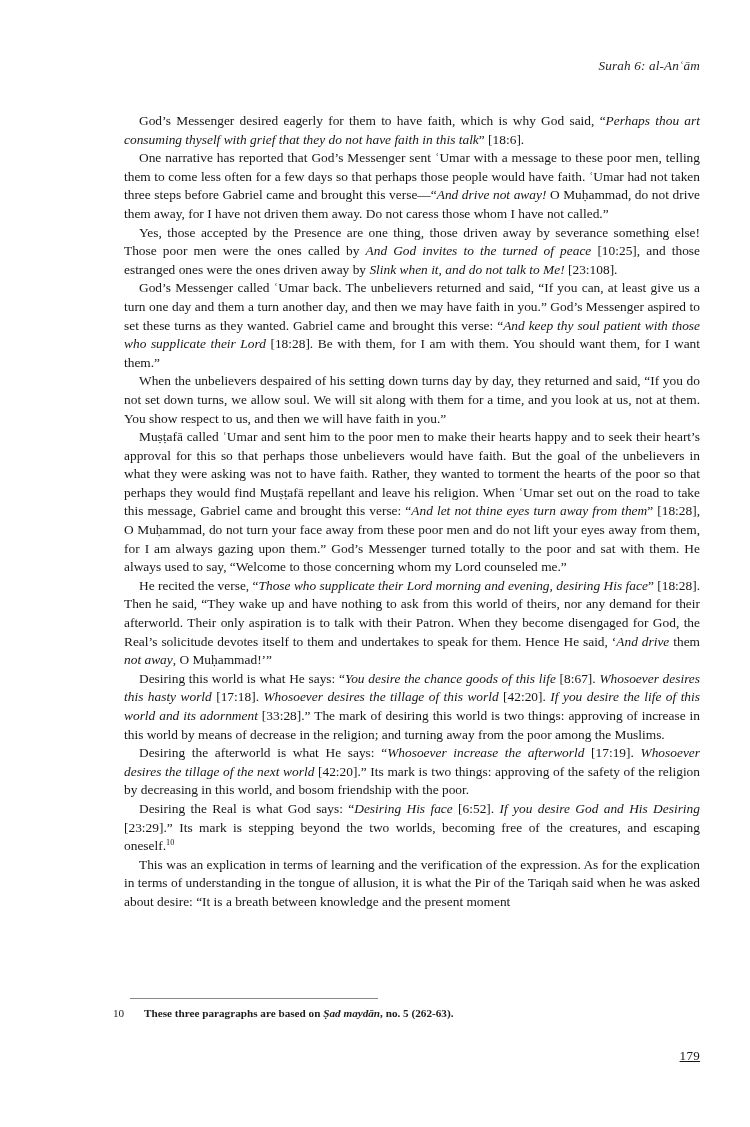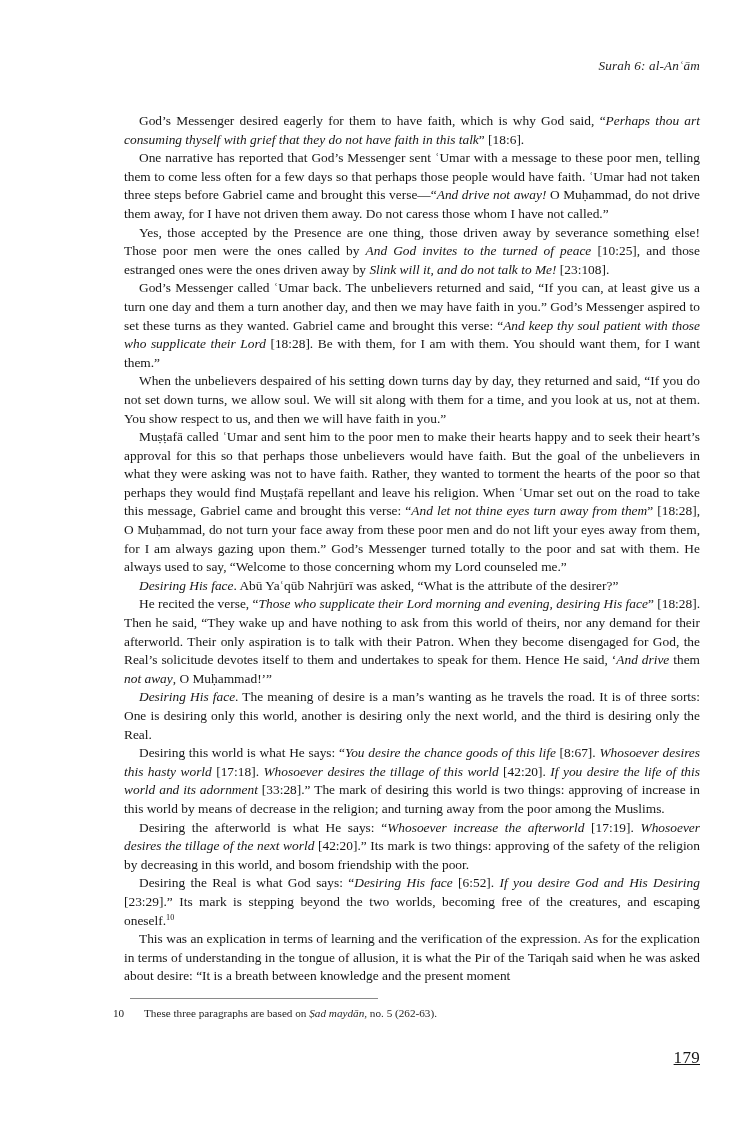--- a/index.html
+++ b/index.html
@@ -67,51 +67,50 @@
     font-size: 11.2px;
     line-height: 15px;
     color: #1d1d1d;
   }
   .fn-num {
     width: 31px;
     flex: 0 0 31px;
   }
   .fn-text {
     flex: 1 1 auto;
+    font-weight: bold;
   }
   .fn-text i {
     font-style: italic;
   }
   .folio {
     position: absolute;
     right: 50px;
     top: 1048px;
-    font-size: 17px;
+    font-size: 13px;
     letter-spacing: 0.3px;
     color: #141414;
     text-decoration: underline;
   }
 </style>
 </head>
 <body>
 
 <div class="page">
 
   <div class="running-head">Surah 6: al-Anʿām</div>
 
   <div class="textblock">
       <p class="para">God’s Messenger desired eagerly for them to have faith, which is why God said, “<i>Perhaps thou art consuming thyself with grief that they do not have faith in this talk</i>” [18:6].</p>
       <p class="para">One narrative has reported that God’s Messenger sent ʿUmar with a message to these poor men, telling them to come less often for a few days so that perhaps those people would have faith. ʿUmar had not taken three steps before Gabriel came and brought this verse—“<i>And drive not away!</i> O Muḥammad, do not drive them away, for I have not driven them away. Do not caress those whom I have not called.”</p>
-      <p class="para">Yes, those accepted by the Presence are one thing, those driven away by severance something else! Those poor men were the ones called by <i>And God invites to the turned of peace</i> [10:25], and those estranged ones were the ones driven away by <i>Slink will it, and do not talk to Me!</i> [23:108].</p>
+      <p class="para">Yes, those accepted by the Presence are one thing, those driven away by severance something else! Those poor men were the ones called by <i>And God invites to the turned of peace</i> [10:25], and those estranged ones were the ones driven away by <i>Slink when it, and do not talk to Me!</i> [23:108].</p>
       <p class="para">God’s Messenger called ʿUmar back. The unbelievers returned and said, “If you can, at least give us a turn one day and them a turn another day, and then we may have faith in you.” God’s Messenger aspired to set these turns as they wanted. Gabriel came and brought this verse: “<i>And keep thy soul patient with those who supplicate their Lord</i> [18:28]. Be with them, for I am with them. You should want them, for I want them.”</p>
       <p class="para">When the unbelievers despaired of his setting down turns day by day, they returned and said, “If you do not set down turns, we allow soul. We will sit along with them for a time, and you look at us, not at them. You show respect to us, and then we will have faith in you.”</p>
       <p class="para">Muṣṭafā called ʿUmar and sent him to the poor men to make their hearts happy and to seek their heart’s approval for this so that perhaps those unbelievers would have faith. But the goal of the unbelievers in what they were asking was not to have faith. Rather, they wanted to torment the hearts of the poor so that perhaps they would find Muṣṭafā repellant and leave his religion. When ʿUmar set out on the road to take this message, Gabriel came and brought this verse: “<i>And let not thine eyes turn away from them</i>” [18:28], O Muḥammad, do not turn your face away from these poor men and do not lift your eyes away from them, for I am always gazing upon them.” God’s Messenger turned totally to the poor and sat with them. He always used to say, “Welcome to those concerning whom my Lord counseled me.”</p>
-      <p class="para"><i>Desiring His face</i>. Abū Yaʿqūb Nahrjūrī was asked, “What is the attribute of the desirer?”</p>
       <p class="para">He recited the verse, “<i>Those who supplicate their Lord morning and evening, desiring His face</i>” [18:28]. Then he said, “They wake up and have nothing to ask from this world of theirs, nor any demand for their afterworld. Their only aspiration is to talk with their Patron. When they become disengaged for God, the Real’s solicitude devotes itself to them and undertakes to speak for them. Hence He said, ‘<i>And drive</i> them <i>not away</i>, O Muḥammad!’”</p>
-      <p class="para"><i>Desiring His face</i>. The meaning of desire is a man’s wanting as he travels the road. It is of three sorts: One is desiring only this world, another is desiring only the next world, and the third is desiring only the Real.</p>
       <p class="para">Desiring this world is what He says: “<i>You desire the chance goods of this life</i> [8:67]. <i>Whosoever desires this hasty world</i> [17:18]. <i>Whosoever desires the tillage of this world</i> [42:20]. <i>If you desire the life of this world and its adornment</i> [33:28].” The mark of desiring this world is two things: approving of increase in this world by means of decrease in the religion; and turning away from the poor among the Muslims.</p>
       <p class="para">Desiring the afterworld is what He says: “<i>Whosoever increase the afterworld</i> [17:19]. <i>Whosoever desires the tillage of the next world</i> [42:20].” Its mark is two things: approving of the safety of the religion by decreasing in this world, and bosom friendship with the poor.</p>
       <p class="para">Desiring the Real is what God says: “<i>Desiring His face</i> [6:52]. <i>If you desire God and His Desiring</i> [23:29].” Its mark is stepping beyond the two worlds, becoming free of the creatures, and escaping oneself.<sup class="fn">10</sup></p>
       <p class="para">This was an explication in terms of learning and the verification of the expression. As for the explication in terms of understanding in the tongue of allusion, it is what the Pir of the Tariqah said when he was asked about desire: “It is a breath between knowledge and the present moment</p>
     </div>
 
   <div class="footnote-area">
     <div class="fn-rule"></div>
     <div class="fn-line">
       <span class="fn-num">10</span>

